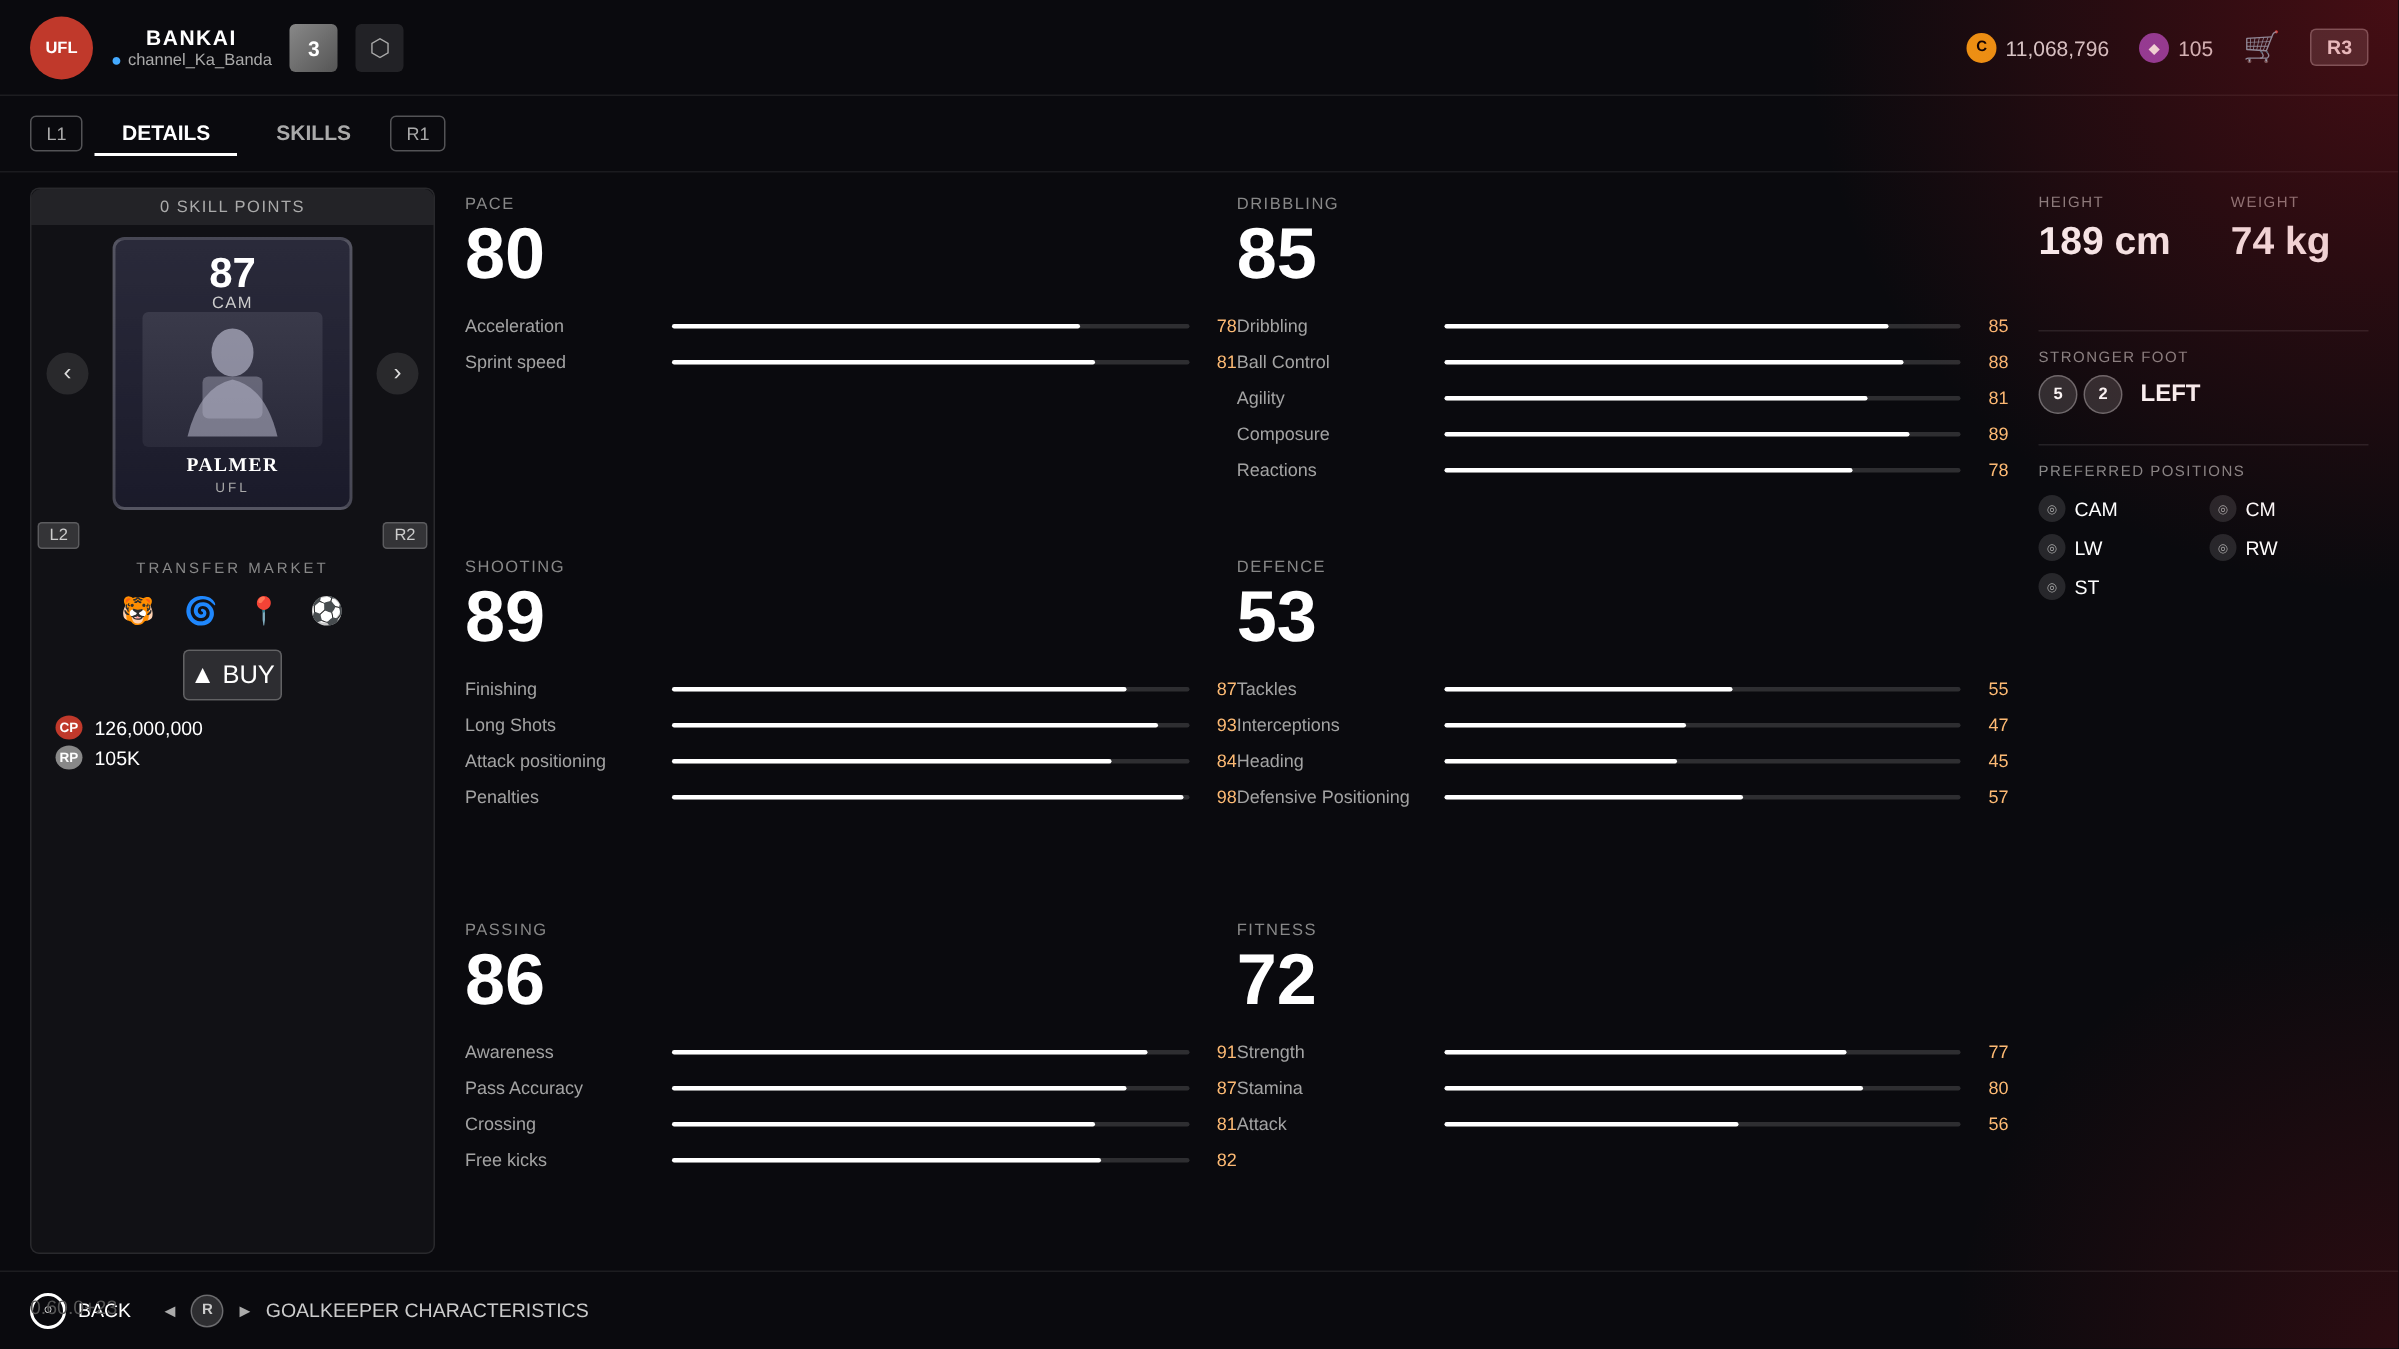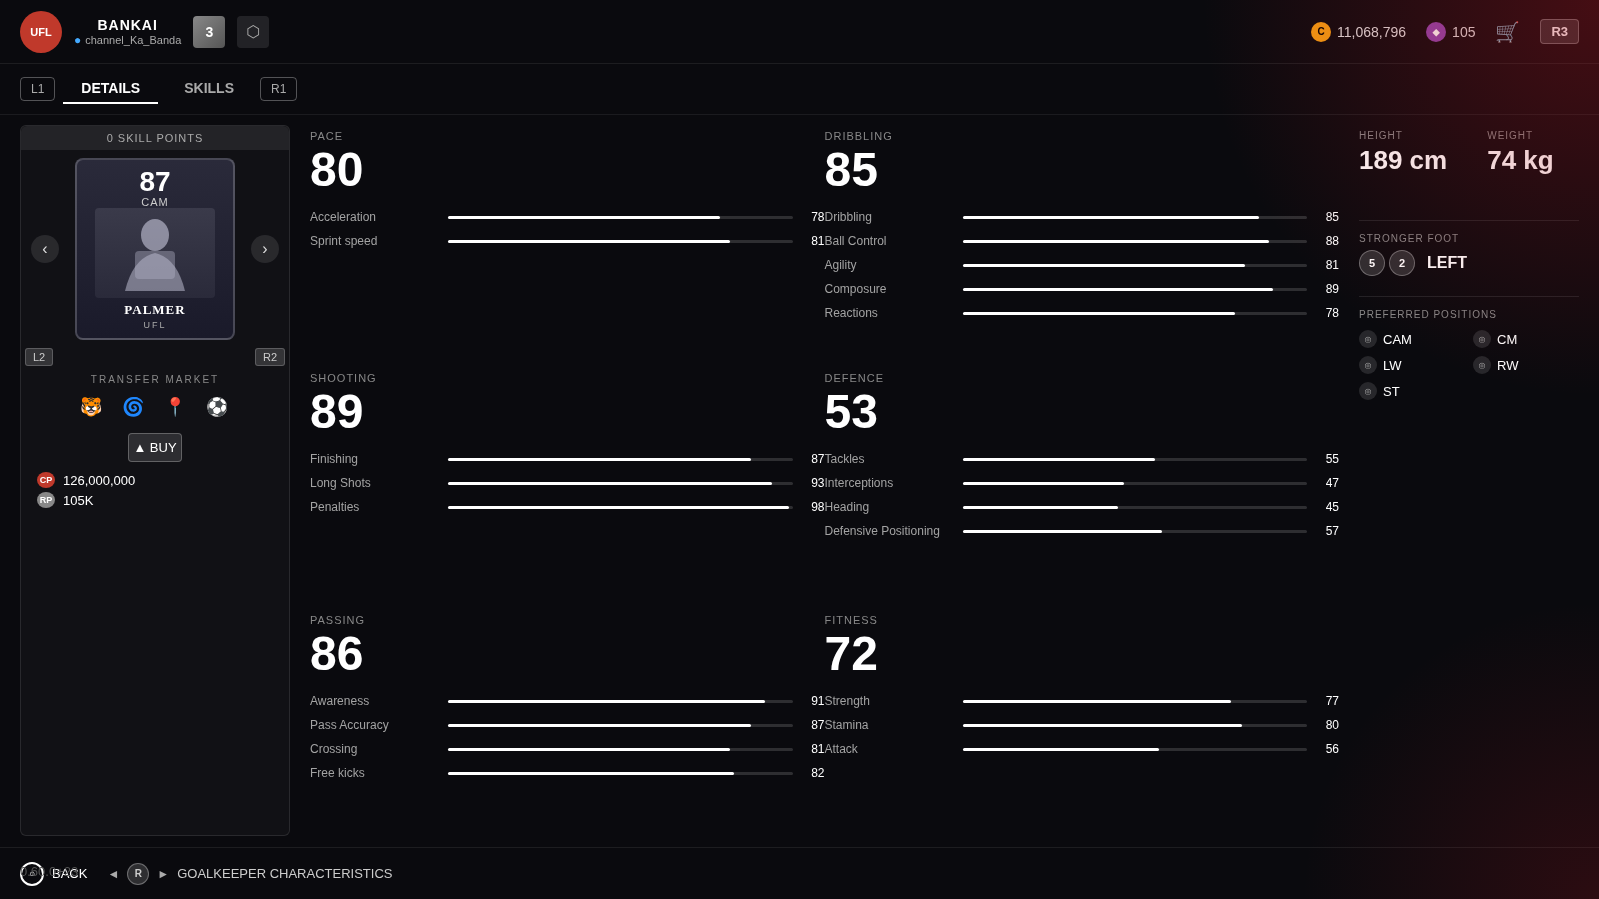--- a/index.html
+++ b/index.html
@@ -213,21 +213,21 @@
     .player-icon {
       width: 32px; height: 32px;
       display: flex; align-items: center; justify-content: center;
       font-size: 18px;
     }
     .buy-btn {
       background: rgba(255,255,255,0.12);
       border: 1px solid rgba(255,255,255,0.25);
       border-radius: 4px;
       padding: 6px 4px;
-      font-size: 13px; color: #fff; cursor: pointer;
+      font-size: 17px; color: #fff; cursor: pointer;
       display: flex; align-items: center; gap: 6px;
       margin-bottom: 10px;
     }
     .prices { width: 100%; padding: 0 16px; }
     .price-row { display: flex; align-items: center; gap: 8px; font-size: 13px; color: #fff; margin-bottom: 4px; }
     .price-icon {
       width: 18px; height: 16px; border-radius: 50%;
       display: flex; align-items: center; justify-content: center;
       font-size: 9px; font-weight: bold;
     }
@@ -264,21 +264,21 @@
       background: rgba(255,255,255,0.15);
       border-radius: 2px;
       position: relative;
     }
     .stat-bar {
       height: 100%;
       background: #fff;
       border-radius: 2px;
       position: absolute; top: 0; left: 0;
     }
-    .stat-value { font-size: 12px; color: #ffffff; min-width: 24px; text-align: right; }
+    .stat-value { font-size: 12px; color: #fdba74; min-width: 24px; text-align: right; }
 
     
     .right-panel {
       width: 220px;
       flex-shrink: 0;
       padding-top: 5px;
     }
     .bio-section { margin-bottom: 24px; }
     .bio-label { font-size: 10px; color: #888; letter-spacing: 1px; text-transform: uppercase; margin-bottom: 4px; }
     .bio-value { font-size: 26px; font-weight: bold; color: #fff; }
@@ -478,20 +478,27 @@
                 <div class="stat-bar" style="width: 88%;"></div>
               </div>
               <span class="stat-value">87</span>
             </div>
             <div class="stat-row">
               <span class="stat-name">Long Shots</span>
               <div class="stat-bar-container">
                 <div class="stat-bar" style="width: 94%;"></div>
               </div>
               <span class="stat-value">93</span>
+            </div>
+            <div class="stat-row">
+              <span class="stat-name">Attack positioning</span>
+              <div class="stat-bar-container">
+                <div class="stat-bar" style="width: 85%;"></div>
+              </div>
+              <span class="stat-value">84</span>
             </div>
             <div class="stat-row">
               <span class="stat-name">Penalties</span>
               <div class="stat-bar-container">
                 <div class="stat-bar" style="width: 99%;"></div>
               </div>
               <span class="stat-value">98</span>
             </div>
           </div>
       </div>

